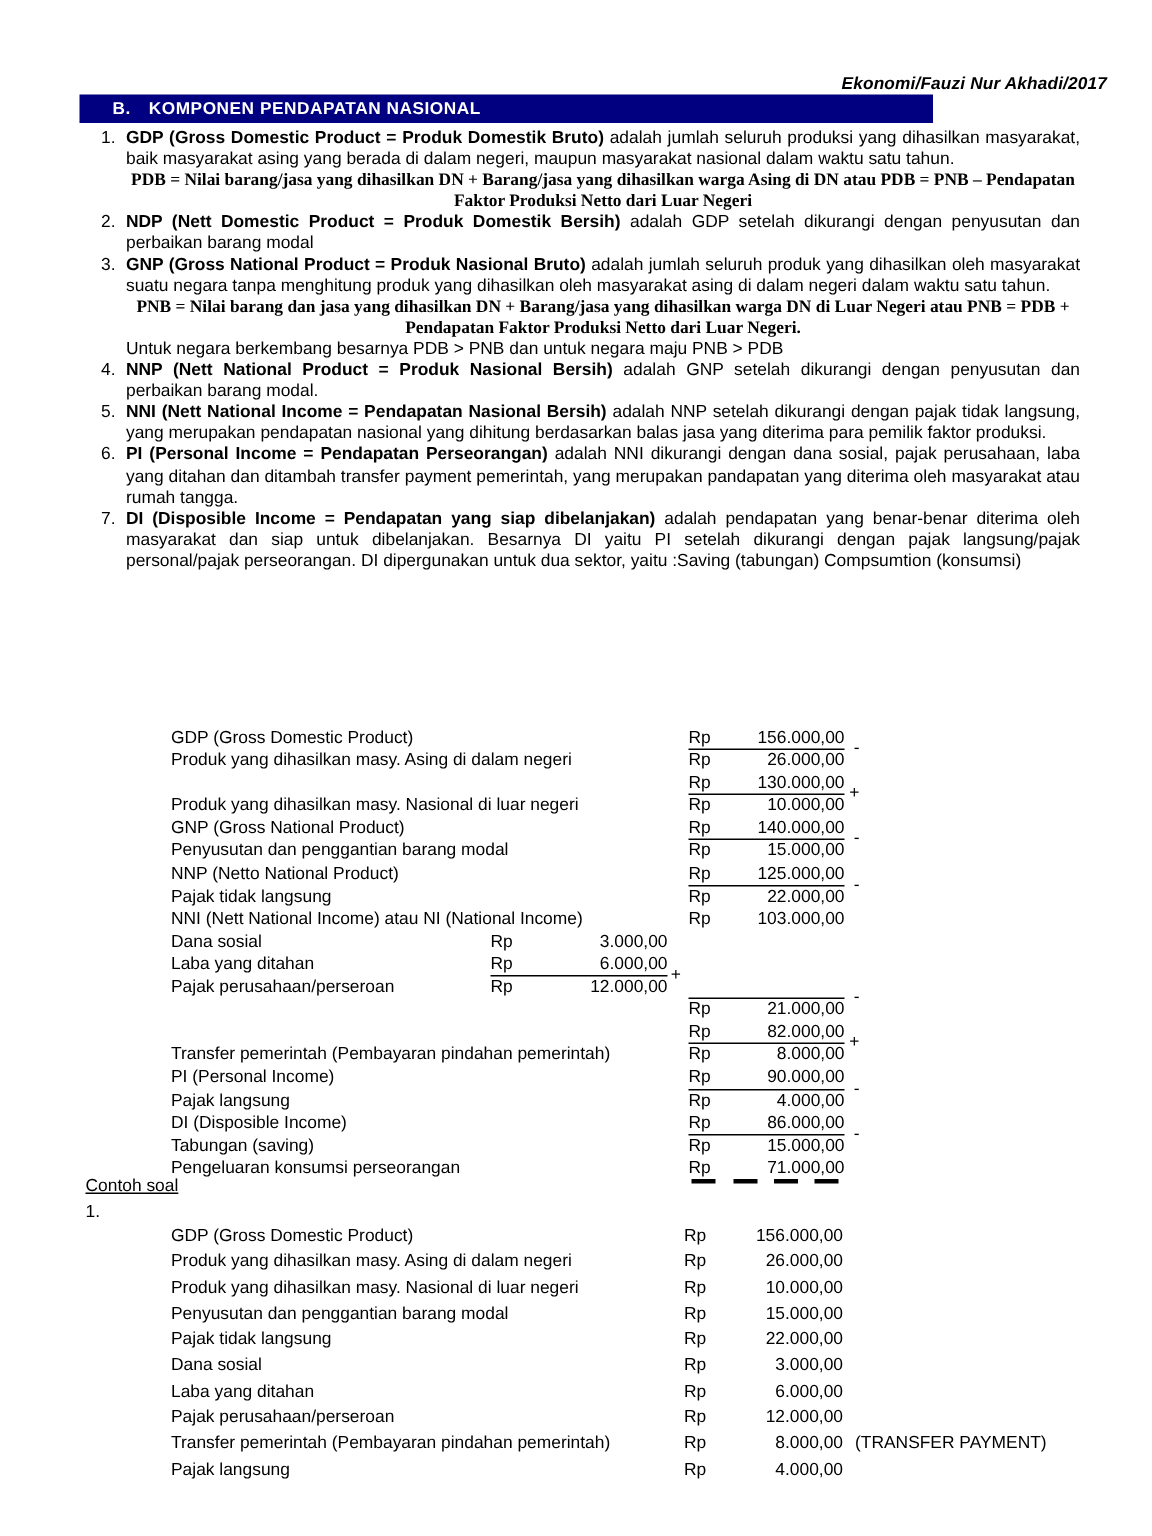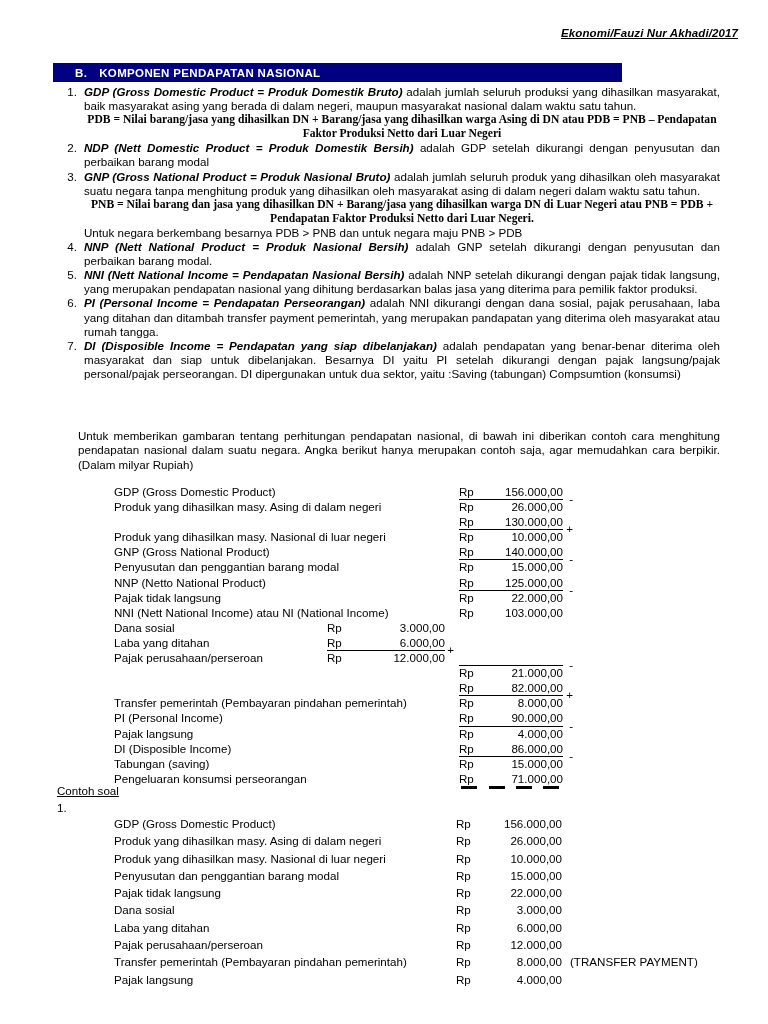--- a/index.html
+++ b/index.html
@@ -19,28 +19,27 @@
     position: relative;
     width: 768px;
     height: 1024px;
     box-sizing: border-box;
     padding: 0;
   }
 
   
   .running-head {
     position: absolute;
-    top: 27px;
+    top: 50px;
     right: 30px;
     font-size: 11.5px;
     font-weight: bold;
     font-style: italic;
     letter-spacing: 0.1px;
     white-space: nowrap;
-    text-decoration: underline;
   }
 
   
   .section-bar {
     position: absolute;
     left: 53px;
     top: 63px;
     width: 569px;
     height: 19px;
     background: #000080;
@@ -76,21 +75,21 @@
     padding-right: 7px;
     box-sizing: border-box;
   }
   .def-body {
     flex: 1 1 auto;
     font-size: 11.6px;
     line-height: 14.1px;
     text-align: justify;
     text-justify: inter-word;
   }
-  .def-body b { font-weight: bold; font-style: italic; }
+  .def-body b { font-weight: bold; }
   .formula {
     font-weight: bold;
     display: block;
     text-align: center;
     font-family: Liberation Serif, serif;
   }
   .plain-note { display: block; }
 
   
   .intro {
@@ -242,21 +241,20 @@
       <div class="def-item">
         <div class="def-num">6.</div>
         <div class="def-body"><b>PI (Personal Income = Pendapatan Perseorangan)</b><span> adalah NNI dikurangi dengan dana sosial, pajak perusahaan, laba yang ditahan dan ditambah transfer payment pemerintah, yang merupakan pandapatan yang diterima oleh masyarakat atau rumah tangga.</span></div>
       </div>
       <div class="def-item">
         <div class="def-num">7.</div>
         <div class="def-body"><b>DI (Disposible Income = Pendapatan yang siap dibelanjakan)</b><span> adalah pendapatan yang benar-benar diterima oleh masyarakat dan siap untuk dibelanjakan. Besarnya DI yaitu PI setelah dikurangi dengan pajak langsung/pajak personal/pajak perseorangan. DI dipergunakan untuk dua sektor, yaitu :Saving (tabungan) Compsumtion (konsumsi)</span></div>
       </div>
     </div>
 
-  <div class="intro">Untuk memberikan gambaran tentang perhitungan pendapatan nasional, di bawah ini diberikan contoh cara menghitung pendapatan nasional dalam suatu negara. Angka berikut hanya merupakan contoh saja, agar memudahkan cara berpikir. (Dalam milyar Rupiah)</div>
 
   <div class="calc">
       <div class="calc-row">
         <span class="c-label">GDP (Gross Domestic Product)</span>
         <span class="c-right">
           <span class="rp">Rp</span>
           <span class="amt">156.000,00</span>
         </span>
       </div>
       <div class="calc-row">

